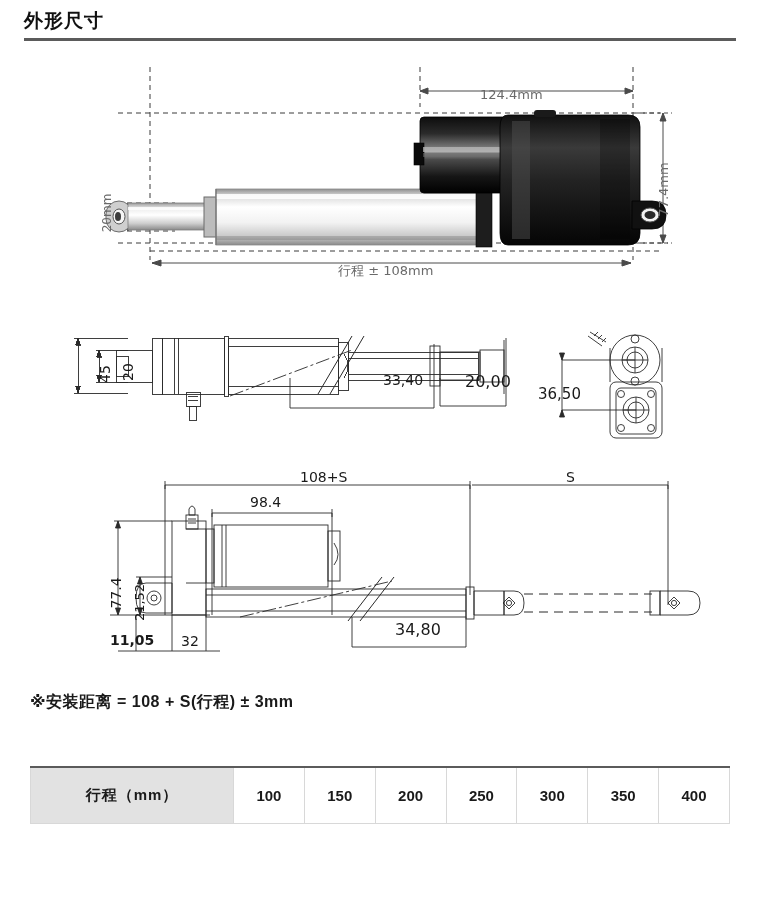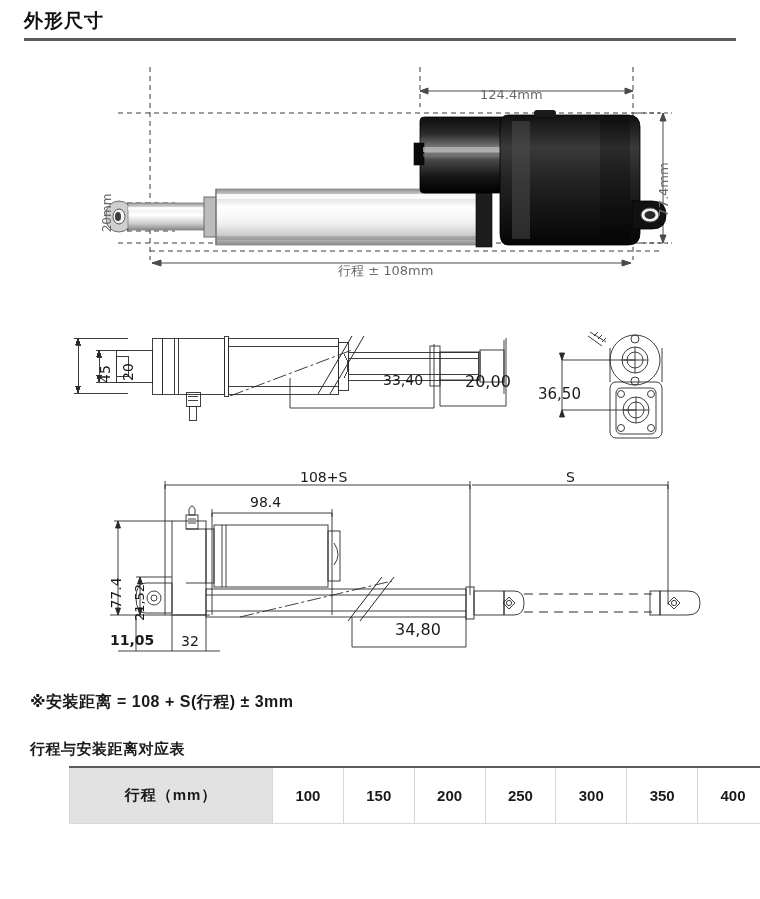--- a/index.html
+++ b/index.html
@@ -45,21 +45,21 @@
     font-size:16px;font-weight:bold;color:#1a1a1a;
     letter-spacing:.5px;
   }
   .tbl-title{
     position:absolute;left:30px;top:740px;
     font-size:15px;font-weight:bold;color:#1a1a1a;
     letter-spacing:.5px;
   }
 
   
-  .tblwrap{position:absolute;left:30px;top:766px;width:612px;margin-left:39px;}
+  .tblwrap{position:absolute;left:30px;top:766px;width:612px;}
   table.spec{
     border-collapse:collapse;width:700px;
     table-layout:fixed;
   }
   table.spec tr{height:56px;}
   table.spec td{
     border:1px solid #d8d8d8;
     text-align:center;
     vertical-align:middle;
     font-size:15px;
@@ -432,21 +432,20 @@
   <span class="dim black" style="left:566px;top:469px;font-size:14px;">S</span>
   <span class="dim black" style="left:250px;top:494px;font-size:14px;">98.4</span>
   <span class="dim black rot" style="left:100px;top:585px;font-size:14px;">77.4</span>
   <span class="dim black rot" style="left:121px;top:595px;font-size:13px;">21,52</span>
   <span class="dim black" style="left:110px;top:632px;font-size:14px;font-weight:bold;">11,05</span>
   <span class="dim black" style="left:181px;top:633px;font-size:14px;">32</span>
   <span class="dim black" style="left:395px;top:620px;font-size:16px;">34,80</span>
 
   <div class="note">※安装距离 = 108 + S(行程) ± 3mm</div>
 
-  <div class="tbl-title">行程与安装距离对应表</div>
 
   <div class="tblwrap">
     <table class="spec">
       <tbody>
         <tr class="top">
           <td class="lbl">行程（mm）</td>
           <td>100</td>
           <td>150</td>
           <td>200</td>
           <td>250</td>

